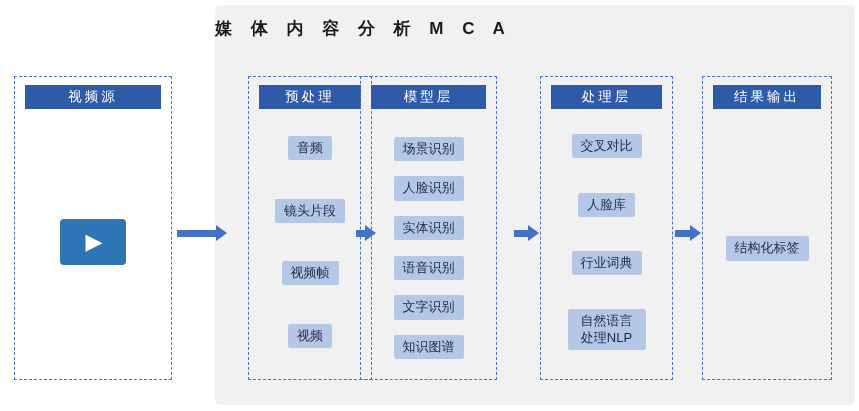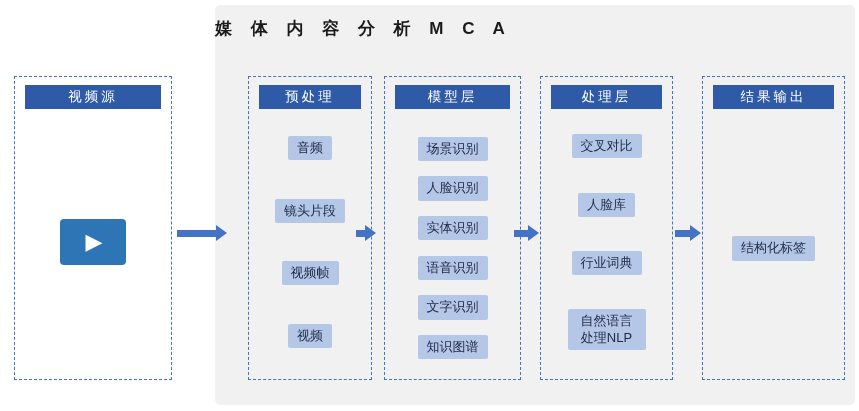--- a/index.html
+++ b/index.html
@@ -71,21 +71,21 @@
   <div class="col" style="left:248px;width:124px;">
     <div class="hdr">预处理</div>
     <div class="items">
       <div class="item">音频</div>
       <div class="item">镜头片段</div>
       <div class="item">视频帧</div>
       <div class="item">视频</div>
     </div>
   </div>
 
-  <div class="col" style="left:384px;width:137px;gap:12px;">
+  <div class="col" style="left:360px;width:137px;gap:12px;">
     <div class="hdr">模型层</div>
     <div class="items">
       <div class="item">场景识别</div>
       <div class="item">人脸识别</div>
       <div class="item">实体识别</div>
       <div class="item">语音识别</div>
       <div class="item">文字识别</div>
       <div class="item">知识图谱</div>
     </div>
   </div>
@@ -93,21 +93,21 @@
   <div class="col" style="left:540px;width:133px;">
     <div class="hdr">处理层</div>
     <div class="items">
       <div class="item">交叉对比</div>
       <div class="item">人脸库</div>
       <div class="item">行业词典</div>
       <div class="item two-line">自然语言处理NLP</div>
     </div>
   </div>
 
-  <div class="col" style="left:702px;width:143px;">
+  <div class="col" style="left:702px;width:130px;">
     <div class="hdr">结果输出</div>
     <div class="items" style="justify-content:center;margin-top:13px;">
       <div class="item">结构化标签</div>
     </div>
   </div>
 
   <div class="arrow" style="left:177px;width:50px;">
     <div class="shaft"></div>
     <div class="head"></div>
   </div>

